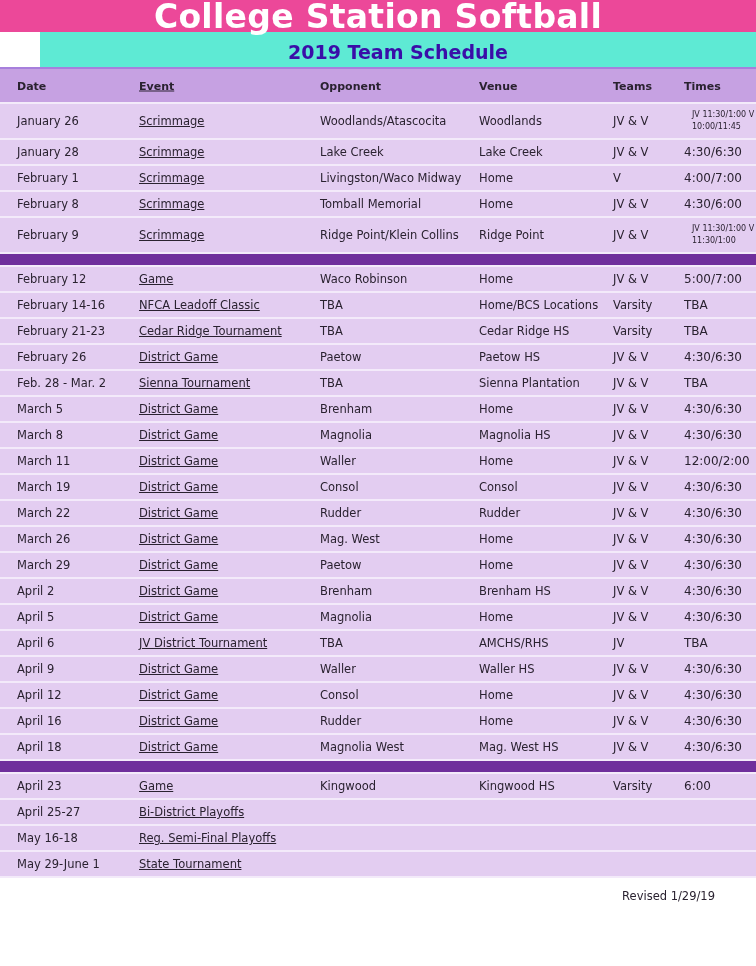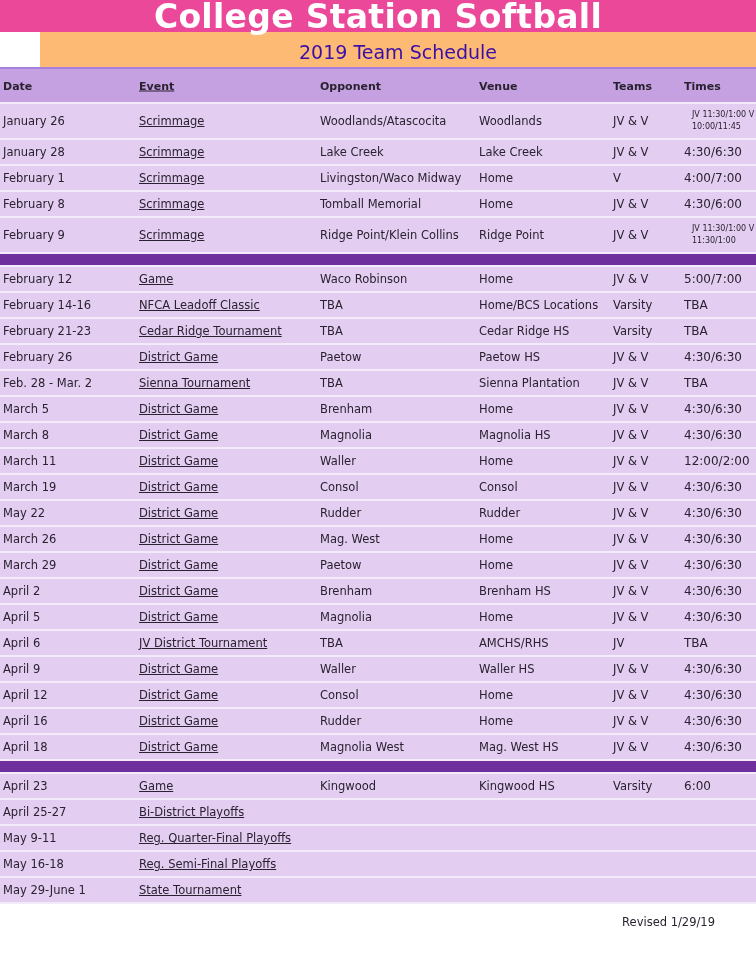--- a/index.html
+++ b/index.html
@@ -4,35 +4,35 @@
 <style>
   * { box-sizing: border-box; margin: 0; padding: 0; }
   html, body { width: 756px; height: 966px; background: #ffffff; overflow: hidden; }
   body { font-family: "DejaVu Sans", sans-serif; color: #2a2230; }
   .title-band {
     height: 32px; background: #ec4899; color: #ffffff;
     display: flex; align-items: center; justify-content: center;
     font-family: "DejaVu Sans", sans-serif; font-weight: bold; font-size: 33px; letter-spacing: 0.3px;
   }
   .subtitle {
-    height: 35px; background: #fdba74; color: #3a0ea8;
+    height: 35px; background: #5eead4; color: #3a0ea8;
     display: flex; align-items: center; justify-content: center;
-    font-weight: normal; font-size: 19px; padding-top: 4px; margin-left: 40px;
+    font-weight: bold; font-size: 19px; padding-top: 4px; margin-left: 40px;
   }
   .topline { height: 2px; background: #a77fdc; }
   .row {
     position: relative; display: flex; align-items: center;
     background: #e3cdf1; border-bottom: 2px solid #f3eafa;
     font-size: 11.5px; height: 26px;
   }
   .row.header { background: #c6a1e2; height: 35px; font-weight: bold; font-size: 11px; border-bottom: 2px solid #f3eafa; }
   .row.tall { height: 36px; }
   .sep { height: 13px; background: #6f2f9c; border-bottom: 2px solid #f3eafa; }
   .c { position: absolute; white-space: nowrap; }
-  .c-date { left: 3px; }
+  .c-date { left: 17px; }
   .c-event { left: 139px; text-decoration: underline; }
   .c-opp { left: 320px; }
   .c-venue { left: 479px; }
   .c-teams { left: 613px; }
   .c-times { left: 684px; font-size: 12px; }
   .c-times.small { font-size: 8px; line-height: 12px; top: 50%; transform: translateY(-50%); margin-left: 8px; }
   .row .c { top: 50%; transform: translateY(-50%); }
   .c-revised { right: 41px; font-size: 11.5px; margin-top: 32px; }
 </style>
 </head>
@@ -167,21 +167,21 @@
     </div>
     <div class="row">
       <span class="c c-date">March 19</span>
       <span class="c c-event">District Game</span>
       <span class="c c-opp">Consol</span>
       <span class="c c-venue">Consol</span>
       <span class="c c-teams">JV &amp; V</span>
       <span class="c c-times">4:30/6:30</span>
     </div>
     <div class="row">
-      <span class="c c-date">May 22</span>
+      <span class="c c-date">March 22</span>
       <span class="c c-event">District Game</span>
       <span class="c c-opp">Rudder</span>
       <span class="c c-venue">Rudder</span>
       <span class="c c-teams">JV &amp; V</span>
       <span class="c c-times">4:30/6:30</span>
     </div>
     <div class="row">
       <span class="c c-date">March 26</span>
       <span class="c c-event">District Game</span>
       <span class="c c-opp">Mag. West</span>
@@ -262,24 +262,20 @@
       <span class="c c-opp">Kingwood</span>
       <span class="c c-venue">Kingwood HS</span>
       <span class="c c-teams">Varsity</span>
       <span class="c c-times">6:00</span>
     </div>
     <div class="row">
       <span class="c c-date">April 25-27</span>
       <span class="c c-event">Bi-District Playoffs</span>
     </div>
     <div class="row">
-      <span class="c c-date">May 9-11</span>
-      <span class="c c-event">Reg. Quarter-Final Playoffs</span>
-    </div>
-    <div class="row">
       <span class="c c-date">May 16-18</span>
       <span class="c c-event">Reg. Semi-Final Playoffs</span>
     </div>
     <div class="row">
       <span class="c c-date">May 29-June 1</span>
       <span class="c c-event">State Tournament</span>
       <span class="c c-revised">Revised 1/29/19</span>
     </div>
   </div>
 

